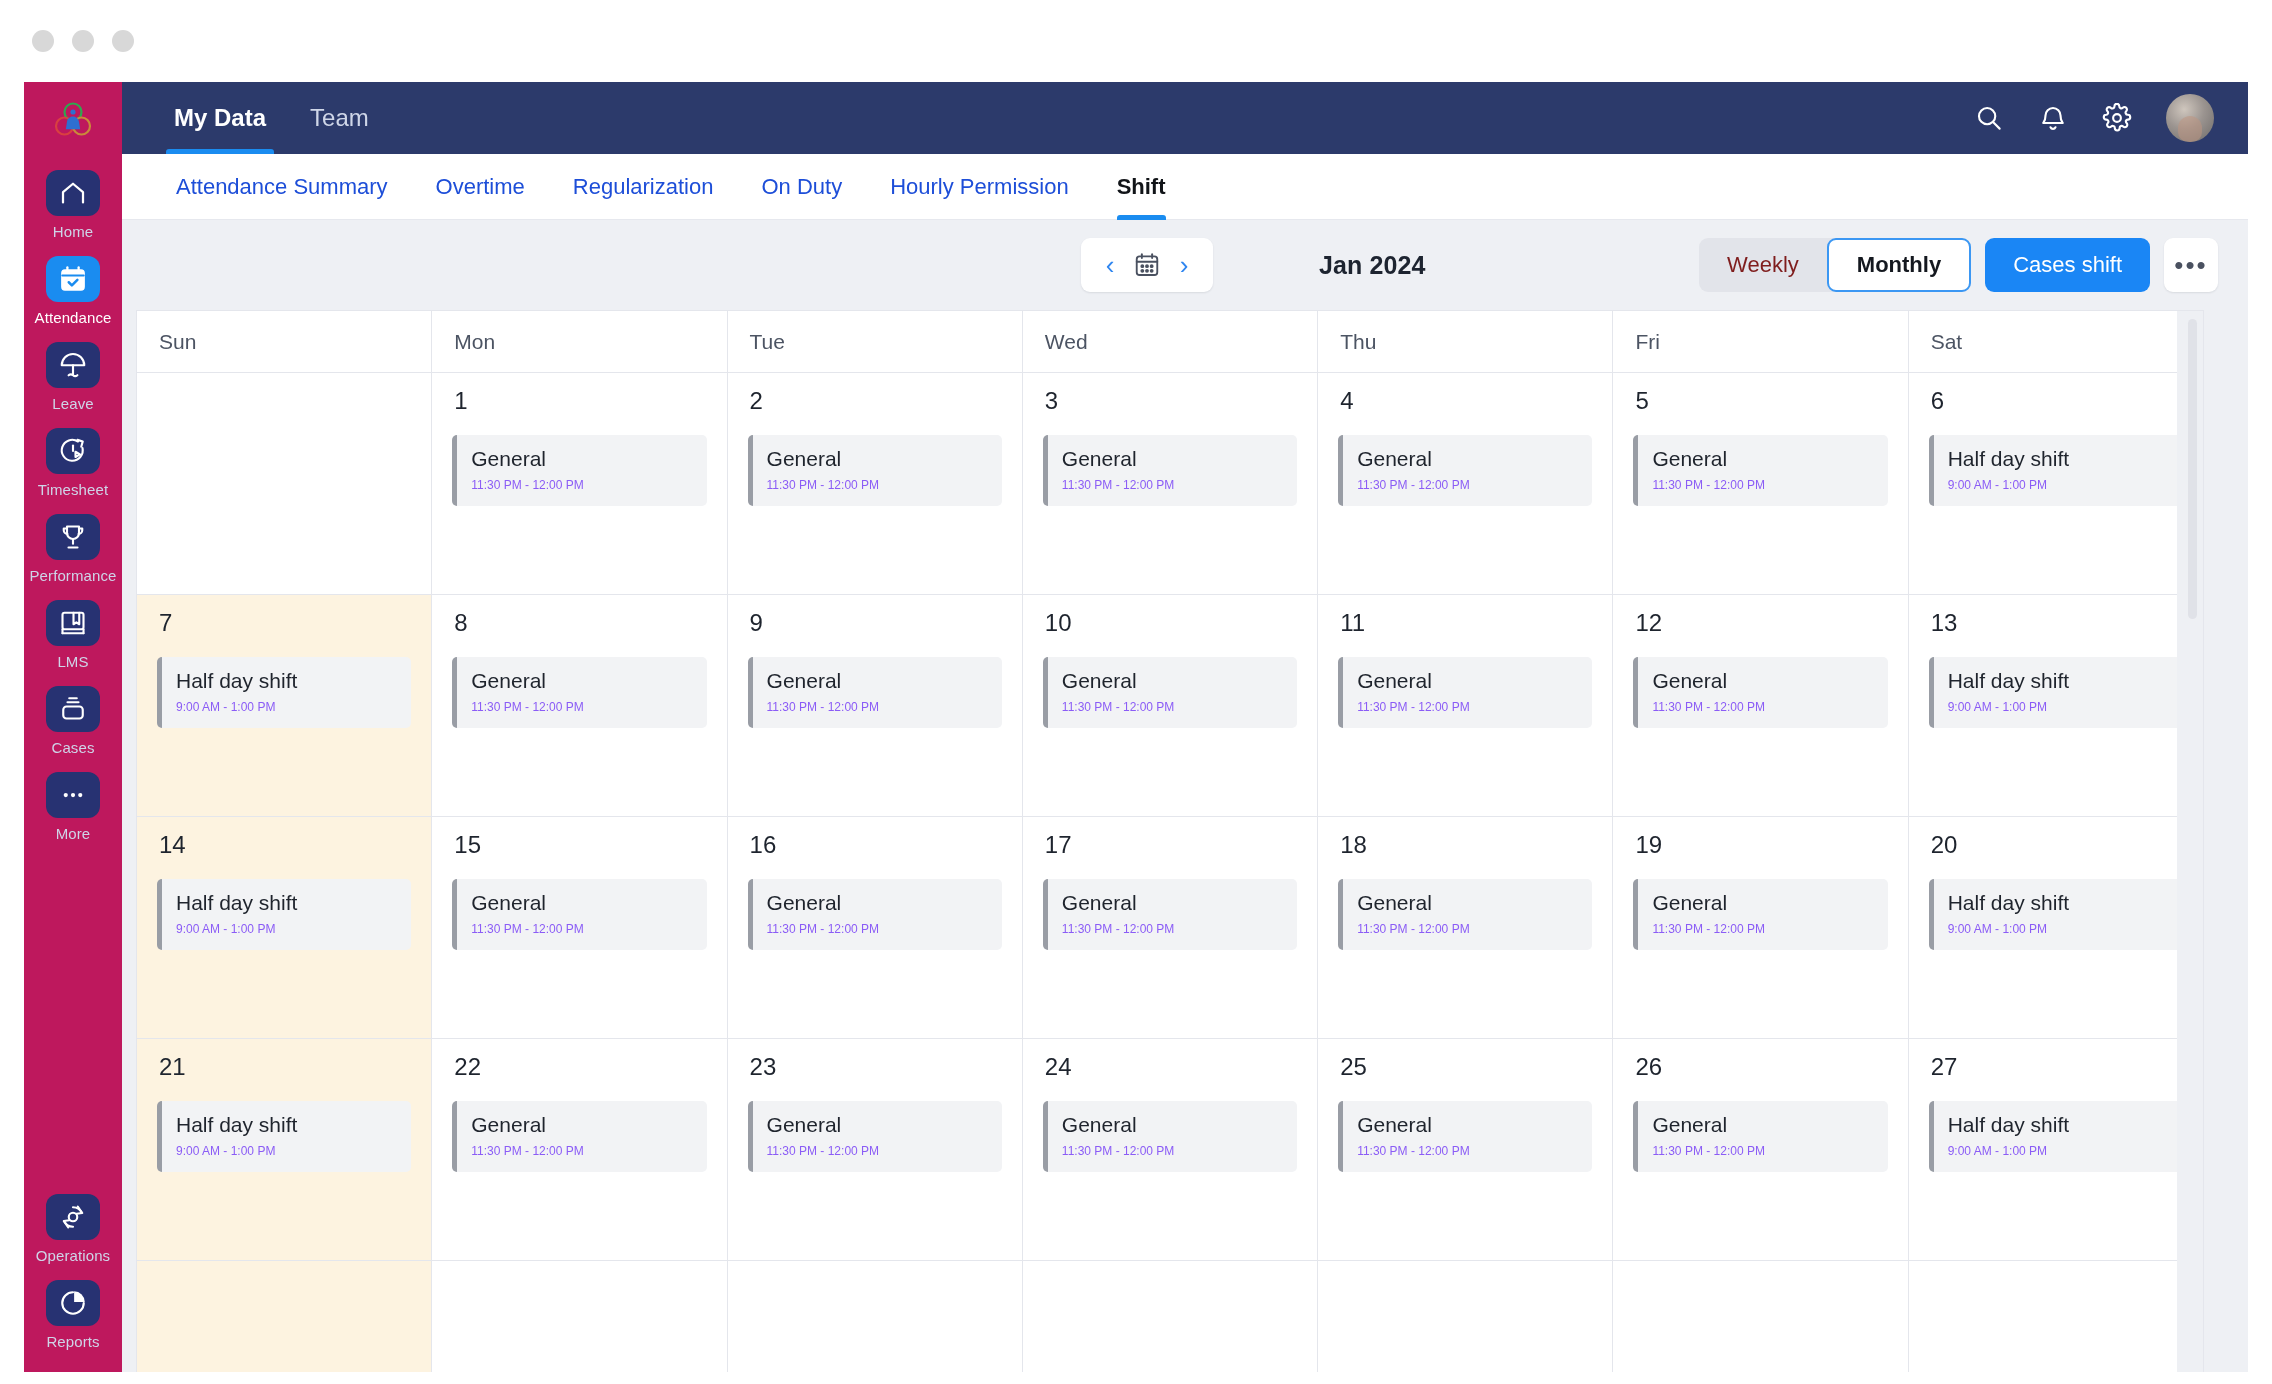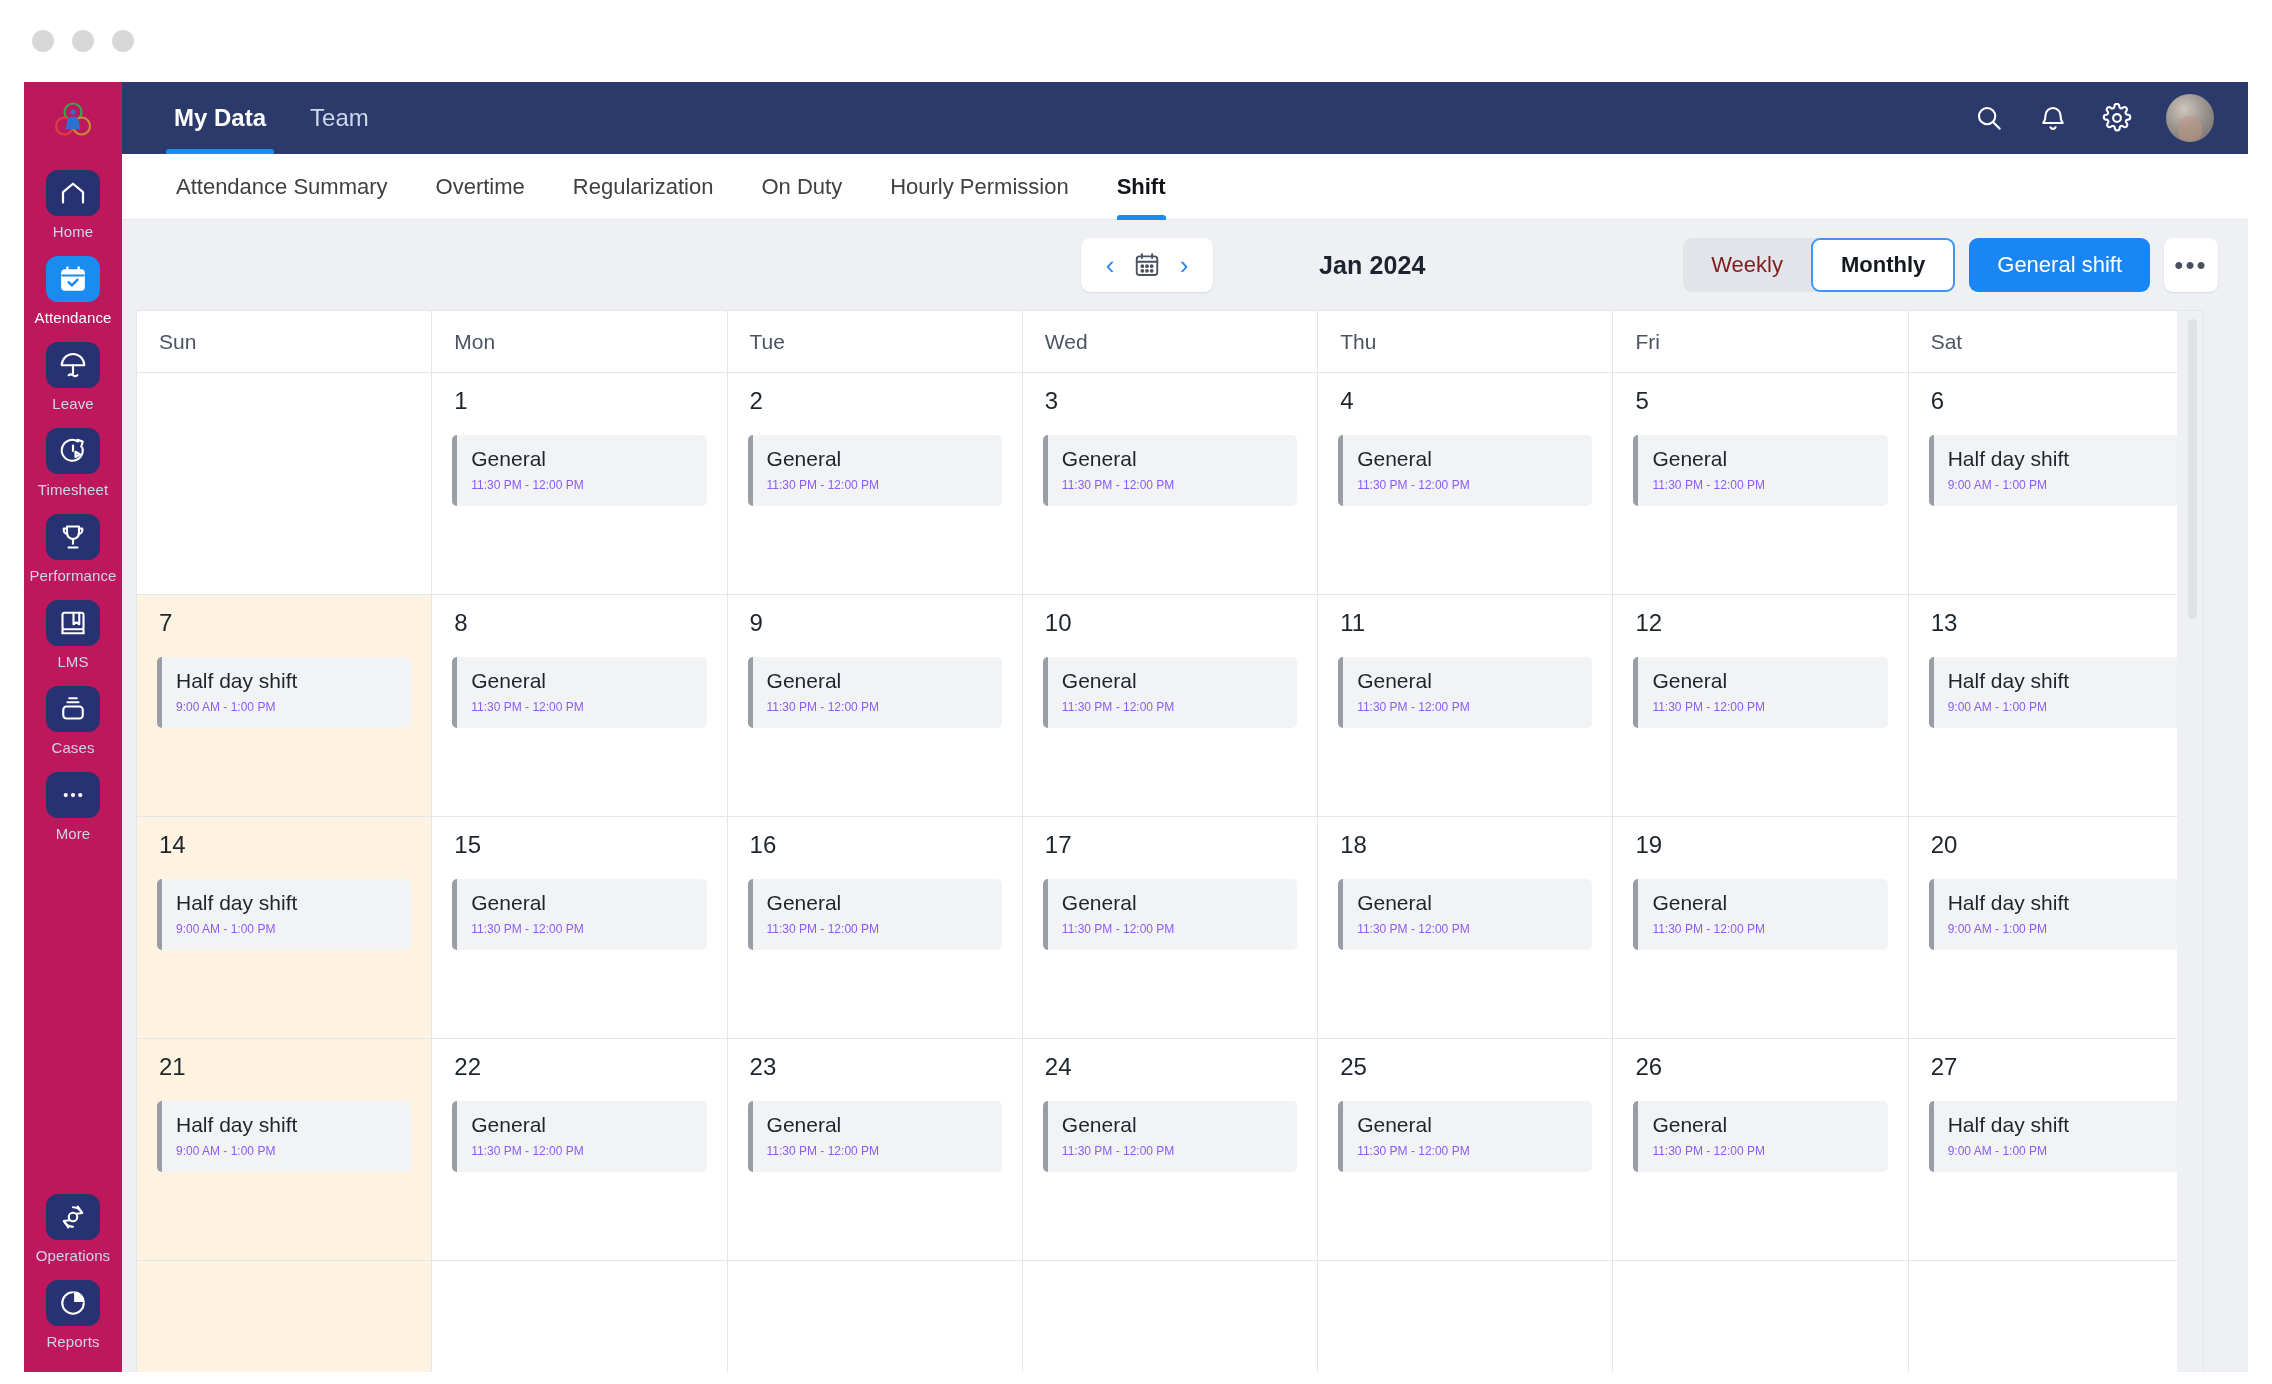--- a/index.html
+++ b/index.html
@@ -99,21 +99,21 @@
 
   
   #subnav {
     position: absolute; left: 98px; top: 72px; width: 2126px; height: 66px;
     background: #ffffff;
     display: flex; align-items: center; padding-left: 30px;
     border-bottom: 1px solid #e6e8ee;
   }
   .subnav-item {
     position: relative; height: 66px; display: flex; align-items: center;
-    padding: 0 24px; font-size: 22px; color: #404040; cursor: pointer; white-space: nowrap;
+    padding: 0 24px; font-size: 22px; color: #1d4ed8; cursor: pointer; white-space: nowrap;
   }
   .subnav-item.active { font-weight: bold; color: #111418; }
   .subnav-item.active::after {
     content: ""; position: absolute; left: 24px; right: 24px; bottom: 0;
     height: 5px; background: #1a8cf0; border-radius: 3px 3px 0 0;
   }
 
   
   #content {
     position: absolute; left: 98px; top: 138px; width: 2126px; height: 1152px;
@@ -416,21 +416,21 @@
           <span class="chevbtn">›</span>
         </div>
 
         <div id="datelabel">Jan 2024</div>
 
         <div id="toolbar-right">
           <div id="viewtoggle">
               <div class="vt">Weekly</div>
               <div class="vt active">Monthly</div>
             </div>
-          <button id="assign-btn">General shift</button>
+          <button id="assign-btn">Cases shift</button>
           <div id="more-btn">•••</div>
         </div>
       </div>
 
       <div id="cal-left-strip"></div>
 
       <div id="calendar">
         <div id="dowrow">
             <div class="dow">Sun</div>
             <div class="dow">Mon</div>

